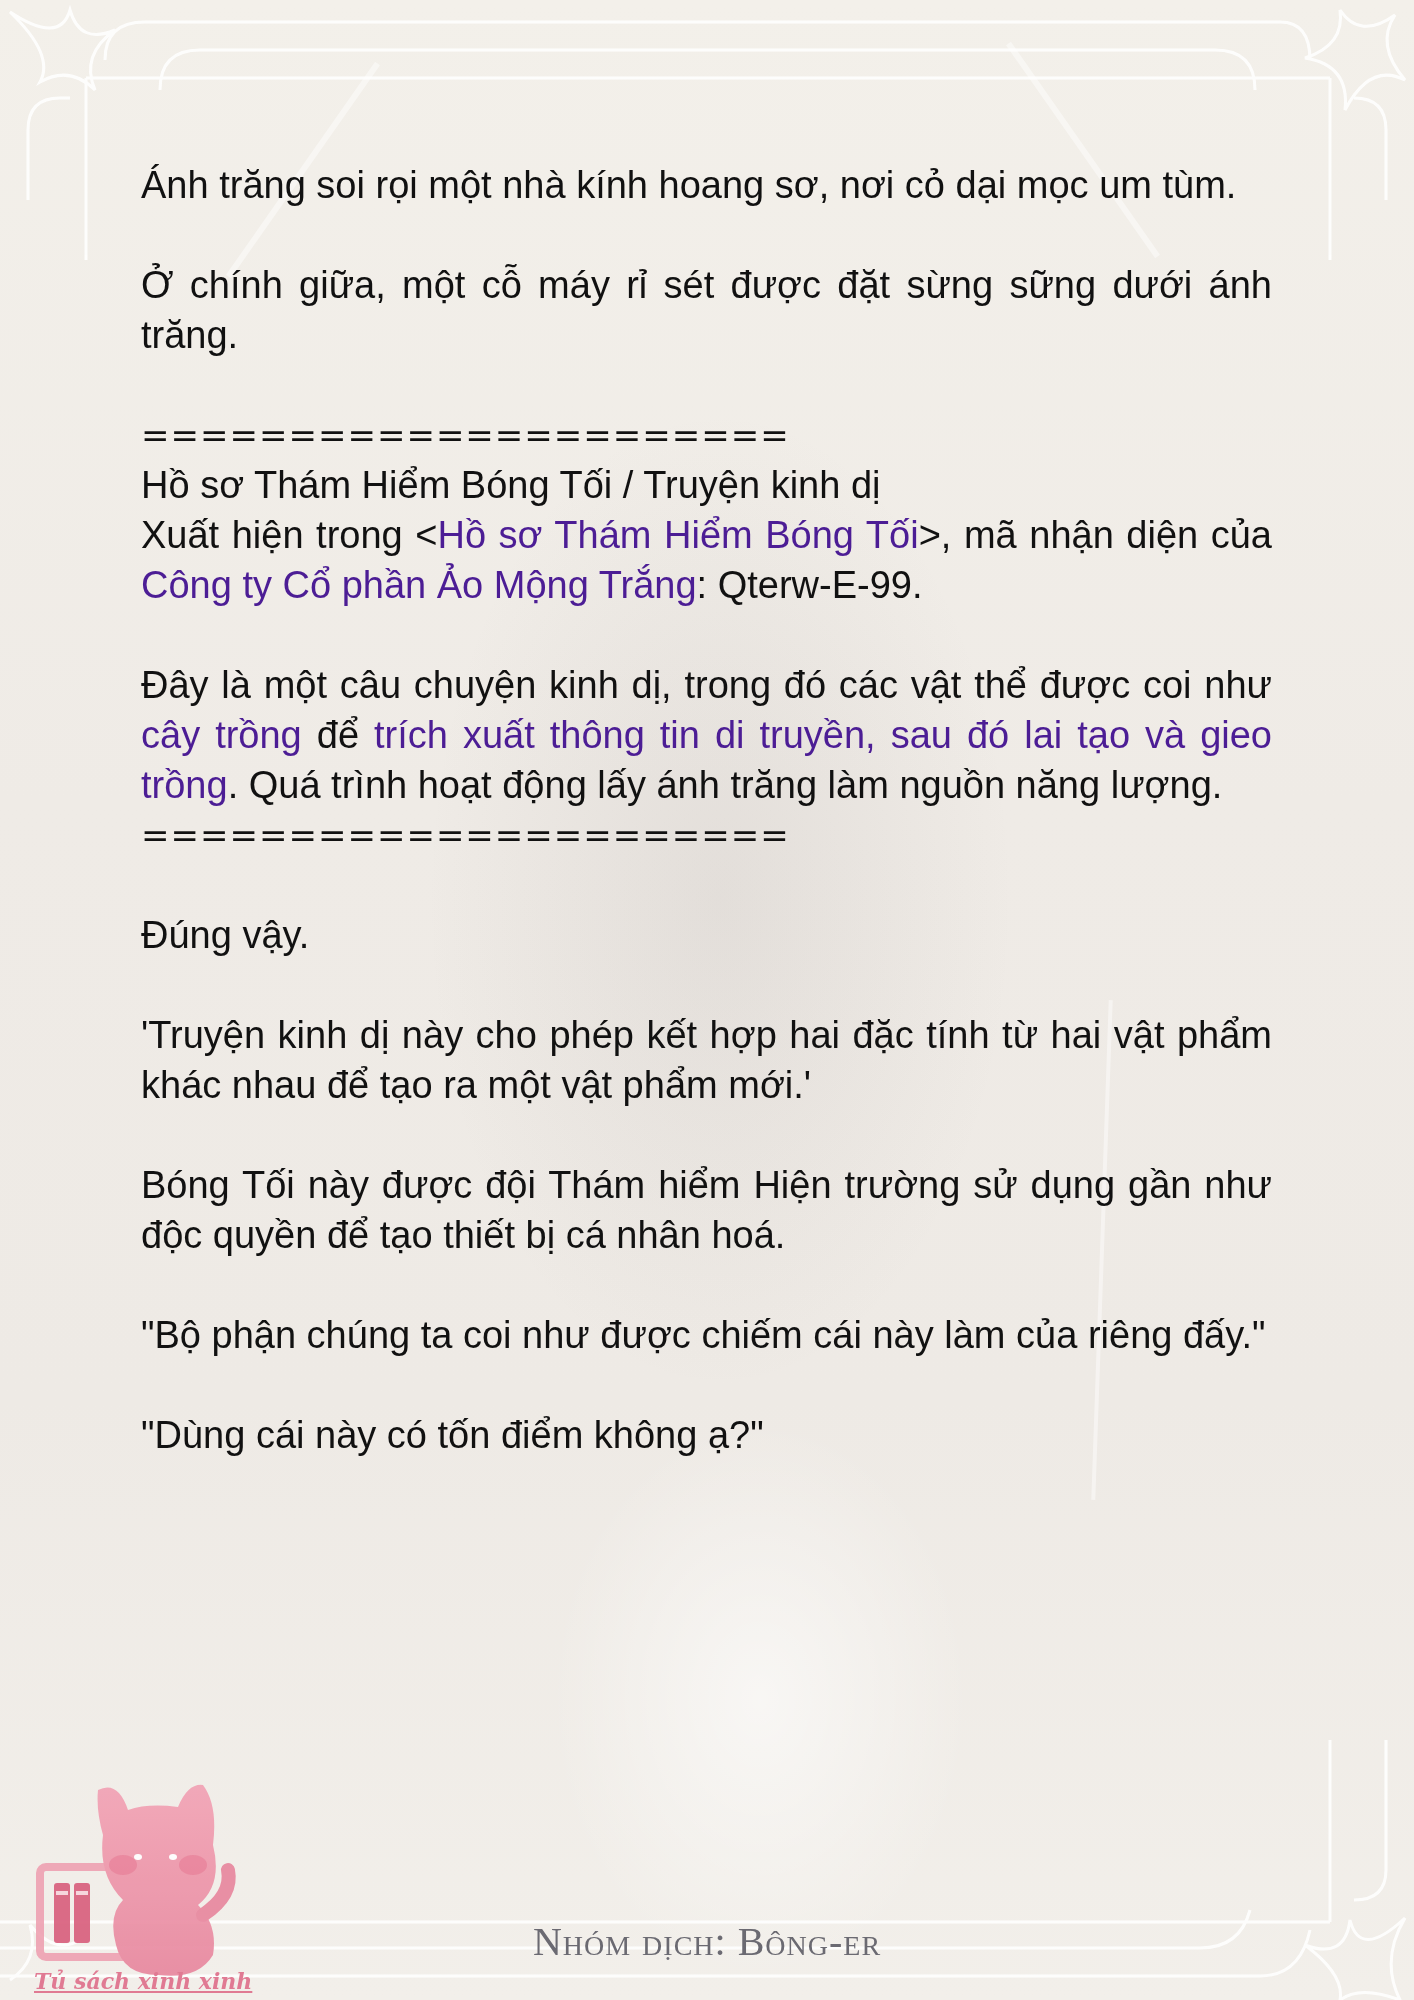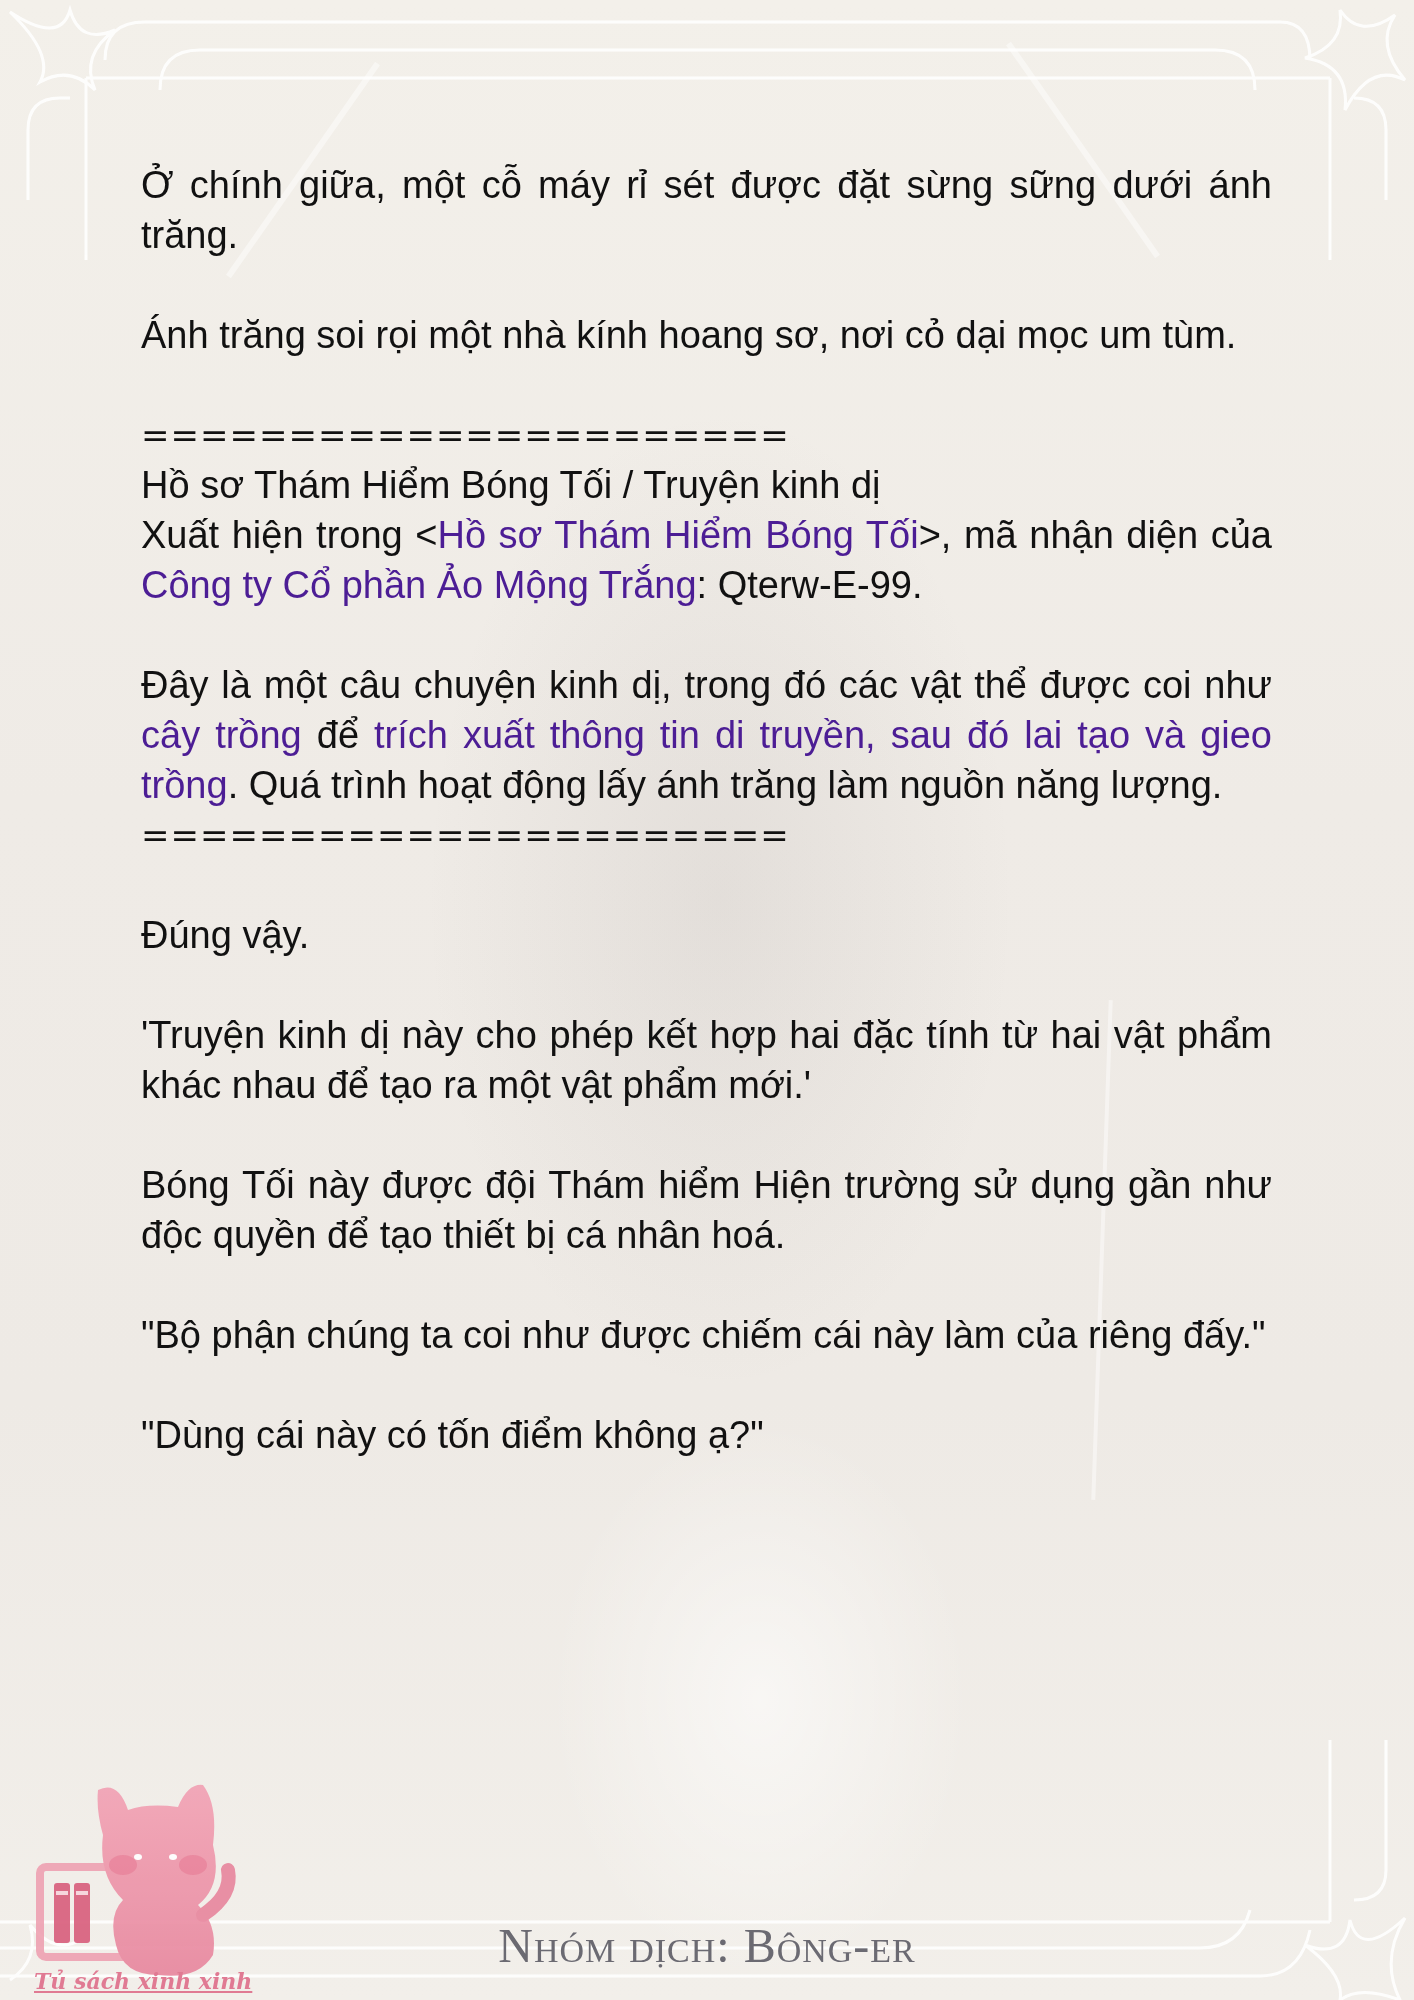--- a/index.html
+++ b/index.html
@@ -36,21 +36,21 @@
   .p.tight { margin-bottom: 0; }
   .sep { margin: 0; letter-spacing: 1px; font-family: "DejaVu Sans", sans-serif; font-size: 34px; }
   .right { text-align: left; margin: 0; }
   .bold { font-weight: bold; margin: 0; }
   .red { color: #4c1d95; }
   .sig {
     position: absolute;
     left: 0; right: 0; top: 1918px;
     text-align: center;
     font-family: "Liberation Serif", "DejaVu Serif", serif;
-    font-size: 48px;
+    font-size: 40px;
     font-variant: small-caps;
     color: #6b6a72;
     letter-spacing: 1px;
   }
   .logo { position: absolute; left: 28px; top: 1775px; width: 220px; height: 225px; }
   .logo-text {
     position: absolute; left: 34px; top: 1968px;
     font-family: "DejaVu Serif", serif; font-style: italic; font-weight: bold;
     font-size: 22px; color: #e07a93; text-decoration: underline;
   }
@@ -85,22 +85,22 @@
     <line x1="1330" y1="1740" x2="1330" y2="1922"></line>
     <path d="M1386 1740 L1386 1870 Q1386 1900 1354 1900"></path>
 
     <path d="M1305 1945 Q1345 1960 1350 1920 Q1360 1960 1405 1918 Q1380 1960 1400 2000 Q1360 1985 1340 2000 Q1345 1975 1305 1945 Z"></path>
 
     <path d="M10 1980 Q40 1960 30 1925 Q55 1955 80 1940"></path>
   </g>
 </svg>
 
 <div class="page">
+  <p class="p">Ánh trăng soi rọi một nhà kính hoang sơ, nơi cỏ dại mọc um tùm.</p>
   <p class="p">Ở chính giữa, một cỗ máy rỉ sét được đặt sừng sững dưới ánh trăng.</p>
-  <p class="p">Ánh trăng soi rọi một nhà kính hoang sơ, nơi cỏ dại mọc um tùm.</p>
 
   <div>
     <p class="sep">======================</p>
     <p class="right">Hồ sơ Thám Hiểm Bóng Tối / Truyện kinh dị</p>
     <p class="p tight"><span>Xuất hiện trong &lt;</span><span class="red">Hồ sơ Thám Hiểm Bóng Tối</span><span>&gt;, mã nhận diện của </span><span class="red">Công ty Cổ phần Ảo Mộng Trắng</span><span>: Qterw-E-99.</span></p>
     <div style="height:50px"></div>
     <p class="p tight"><span>Đây là một câu chuyện kinh dị, trong đó các vật thể được coi như </span><span class="red">cây trồng</span><span> để </span><span class="red">trích xuất thông tin di truyền, sau đó lai tạo và gieo trồng</span><span>. Quá trình hoạt động lấy ánh trăng làm nguồn năng lượng.</span></p>
     <p class="sep">======================</p>
   </div>
   <div style="height:50px"></div>

